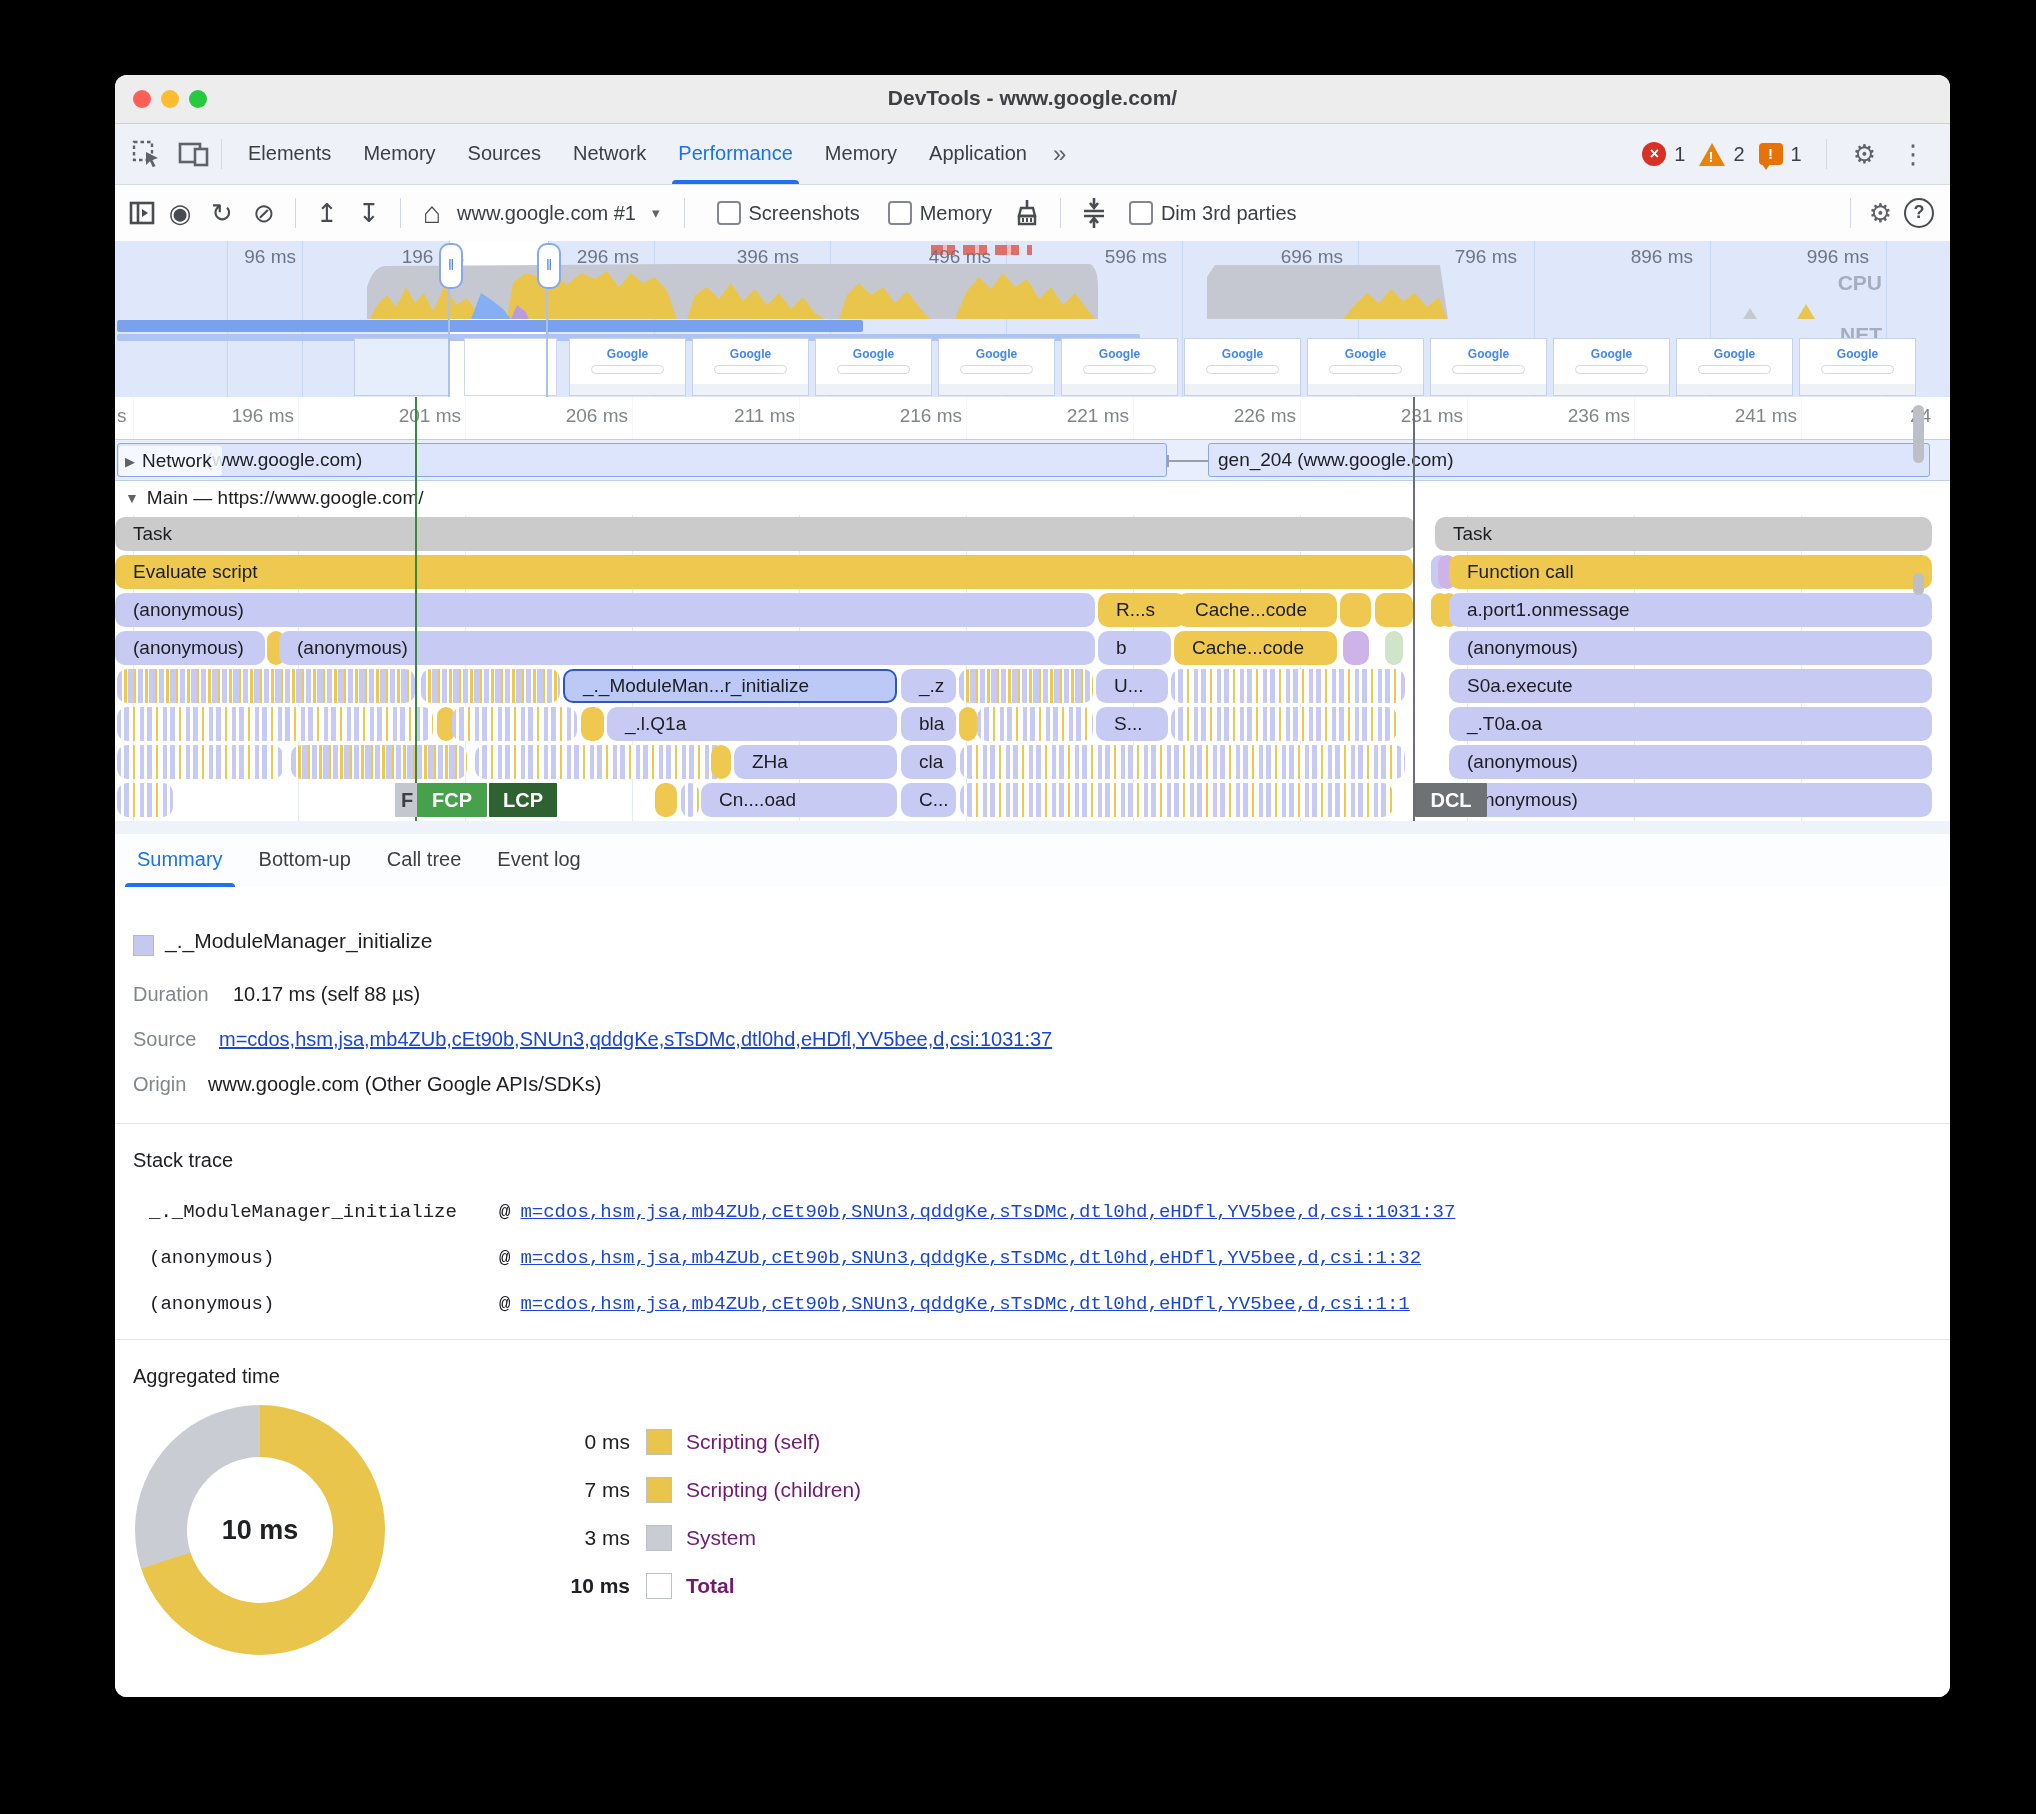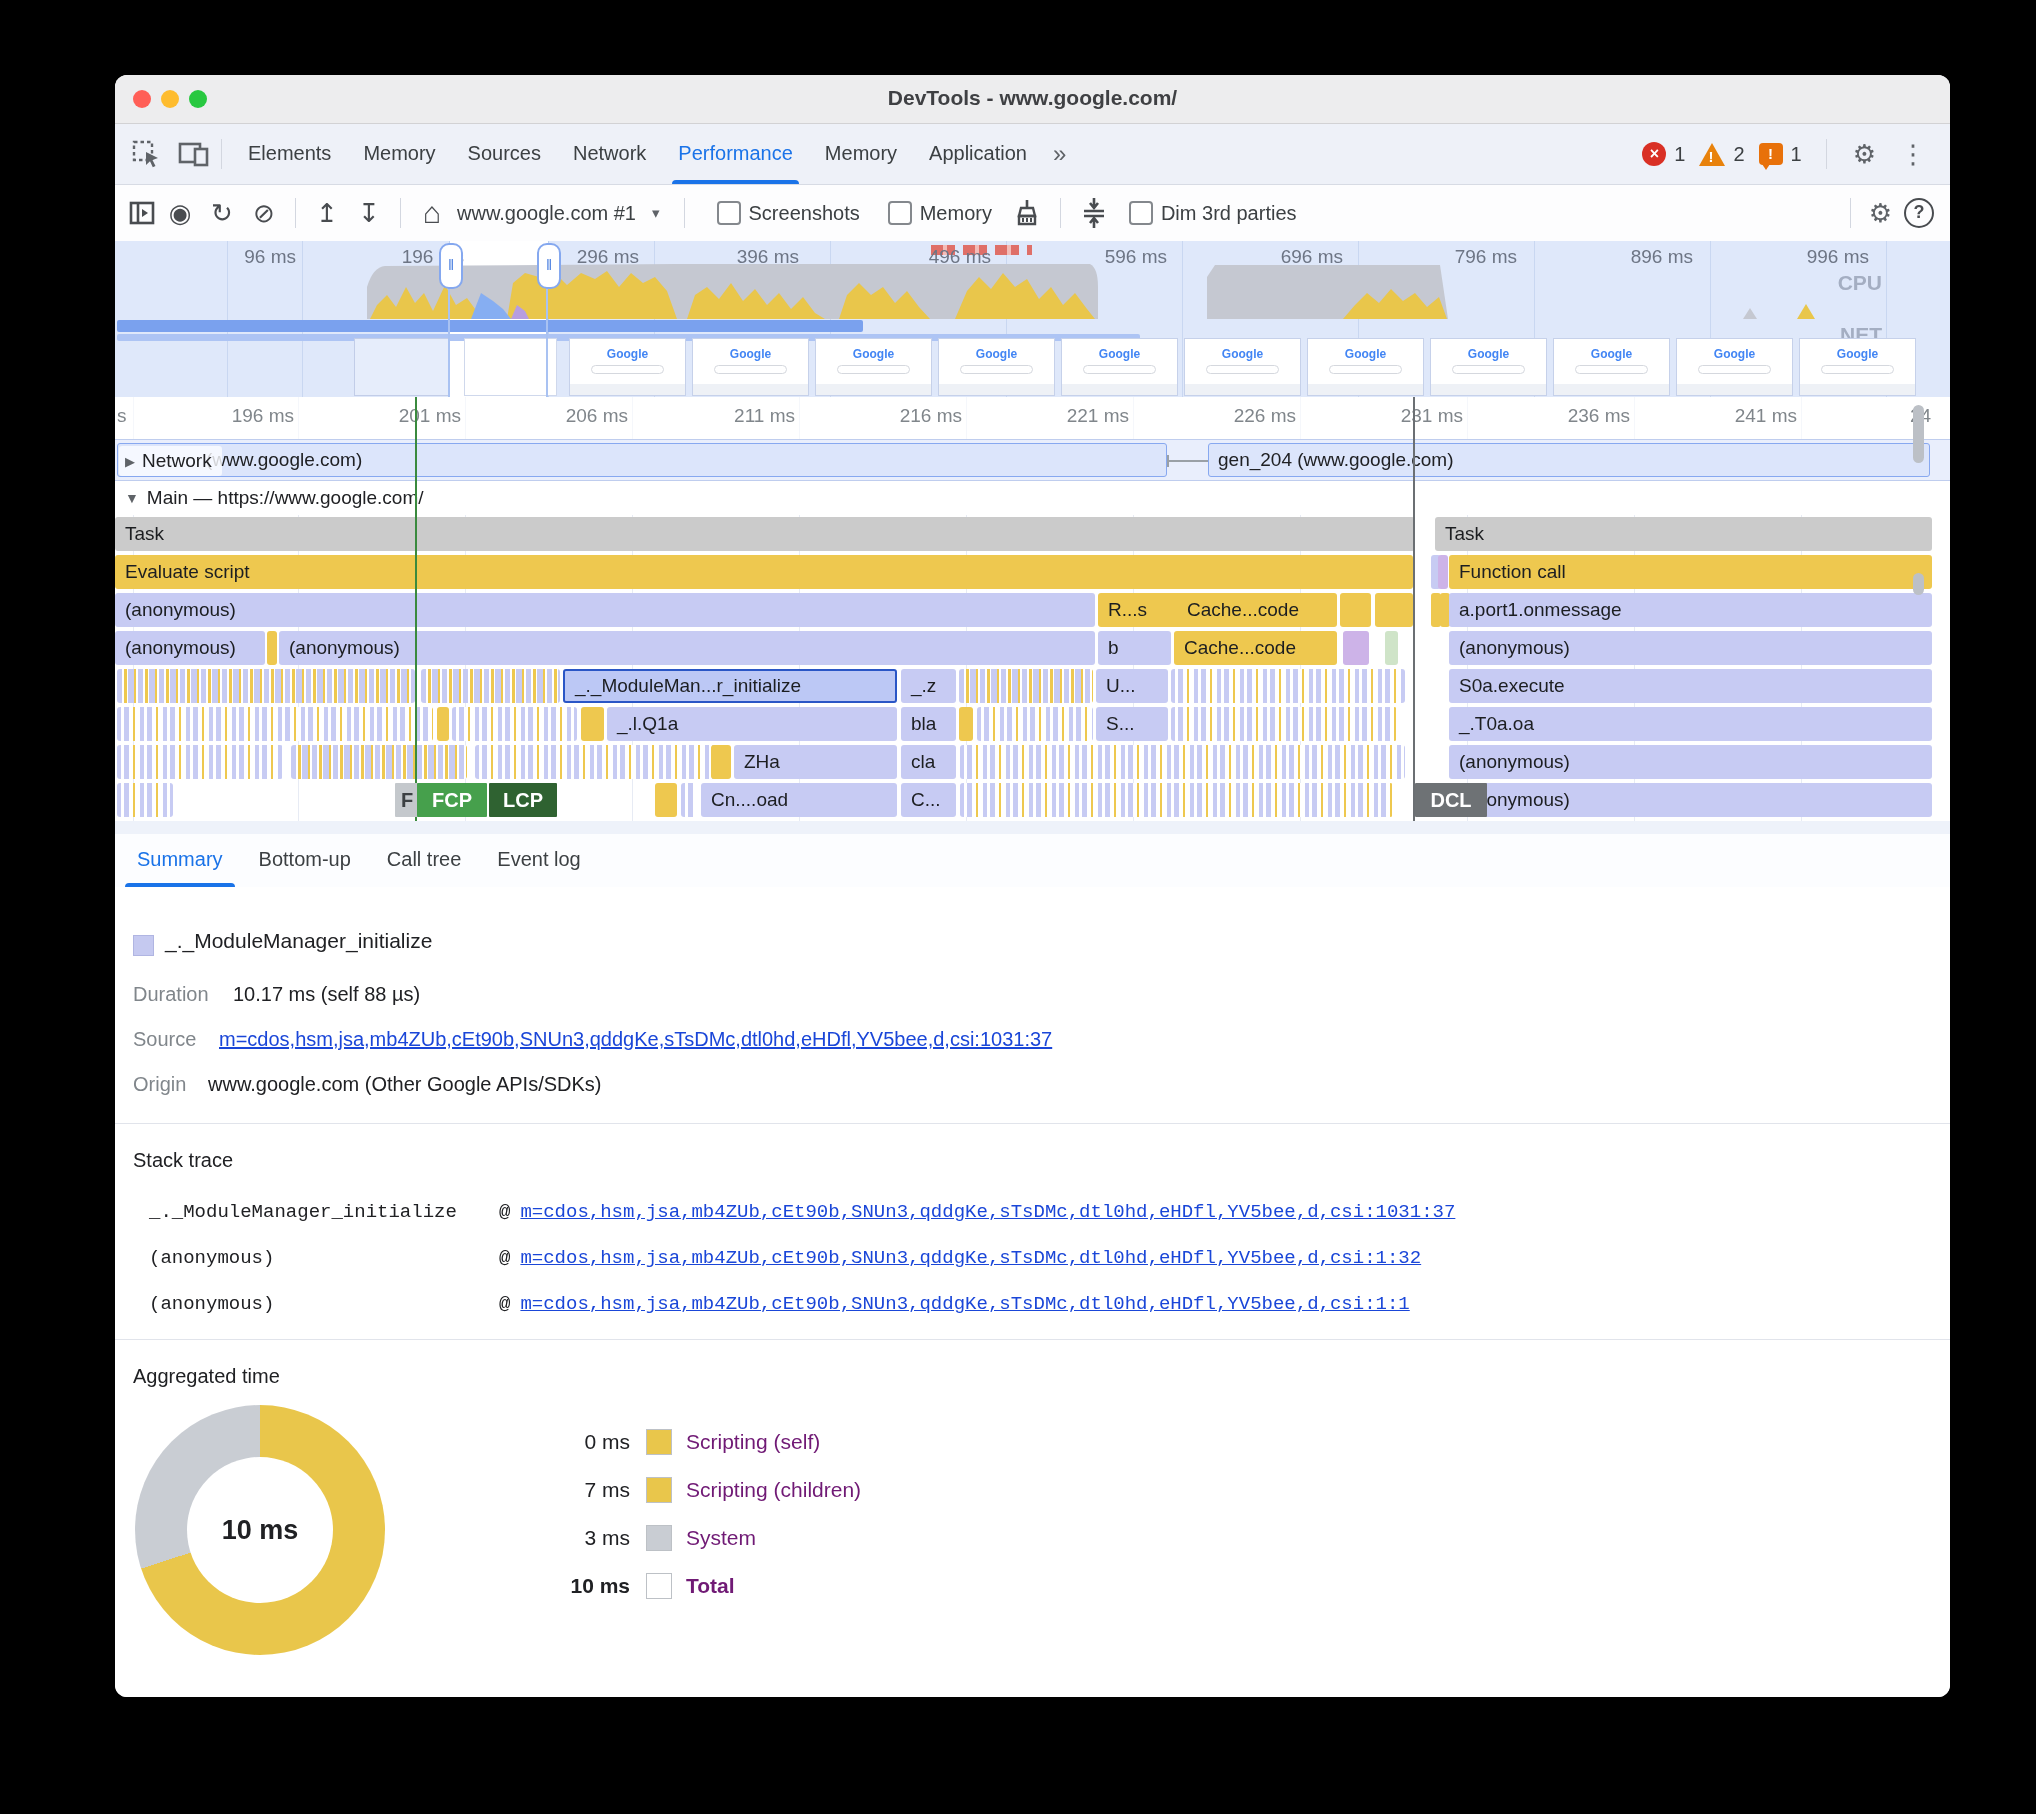--- a/index.html
+++ b/index.html
@@ -70,22 +70,22 @@
     box-sizing:border-box;font-size:19px;color:#202124;line-height:32px;padding-left:9px;overflow:hidden;white-space:nowrap}
   .whisker{position:absolute;left:1052px;top:20px;width:41px;height:2px;background:#9aa0a6}
   .whisker:before{content:"";position:absolute;left:0;top:-5px;width:2px;height:12px;background:#9aa0a6}
   .netchip{position:absolute;left:4px;top:6px;height:30px;background:rgba(250,251,255,.82);border-radius:3px;display:flex;align-items:center;
     padding:0 10px 0 6px;z-index:3;font-size:19px;color:#202124}
   .netchip .tri{font-size:13px;color:#5f6368;margin-right:7px}
   .mainhdr{position:absolute;left:0;top:84px;width:100%;height:34px;background:#fff;font-size:19px;color:#202124;display:flex;align-items:center}
   .mainhdr .tri{font-size:14px;color:#5f6368;margin:0 8px 0 10px}
   
   .frow{position:absolute;left:0;width:1835px;height:38px}
-  .blk{position:absolute;top:2px;height:34px;border-radius:3px;font-size:19px;line-height:34px;color:#1c1e21;
-    padding-left:10px;box-sizing:border-box;overflow:hidden;white-space:nowrap}
+  .blk{position:absolute;top:2px;height:34px;border-radius:10px;font-size:19px;line-height:34px;color:#1c1e21;
+    padding-left:18px;box-sizing:border-box;overflow:hidden;white-space:nowrap}
   .c-gray{background:#cbcbcb}.c-y{background:#eec84f}.c-lav{background:#c7cbf3}
   .c-violet{background:#cdb3e8}.c-pgreen{background:#cfe4c8}
   .sliv-mix{background:repeating-linear-gradient(90deg,#c7cbf3 0 5px,#fff 5px 7px,#eec84f 7px 10px,#fff 10px 11px,#c7cbf3 11px 17px,#eec84f 17px 19px,#fff 19px 21px)}
   .sliv-light{background:repeating-linear-gradient(90deg,#c7cbf3 0 4px,#fff 4px 7px,#c7cbf3 7px 12px,#fff 12px 16px,#eec84f 16px 18px,#fff 18px 23px)}
   .selblk{background:#bcc8f5;border:2px solid #2a56c6;line-height:30px;z-index:8}
   .badge{position:absolute;top:2px;height:34px;color:#fff;font-weight:bold;font-size:20px;text-align:center;line-height:34px;z-index:25;border-radius:1px}
   .mline{position:absolute;width:2px;z-index:20}
   .sthumb{position:absolute;width:11px;border-radius:6px;background:#bcc0c6;z-index:30}
   
   .gapstrip{position:absolute;left:0;top:746px;width:100%;height:13px;background:#eef2fa}

